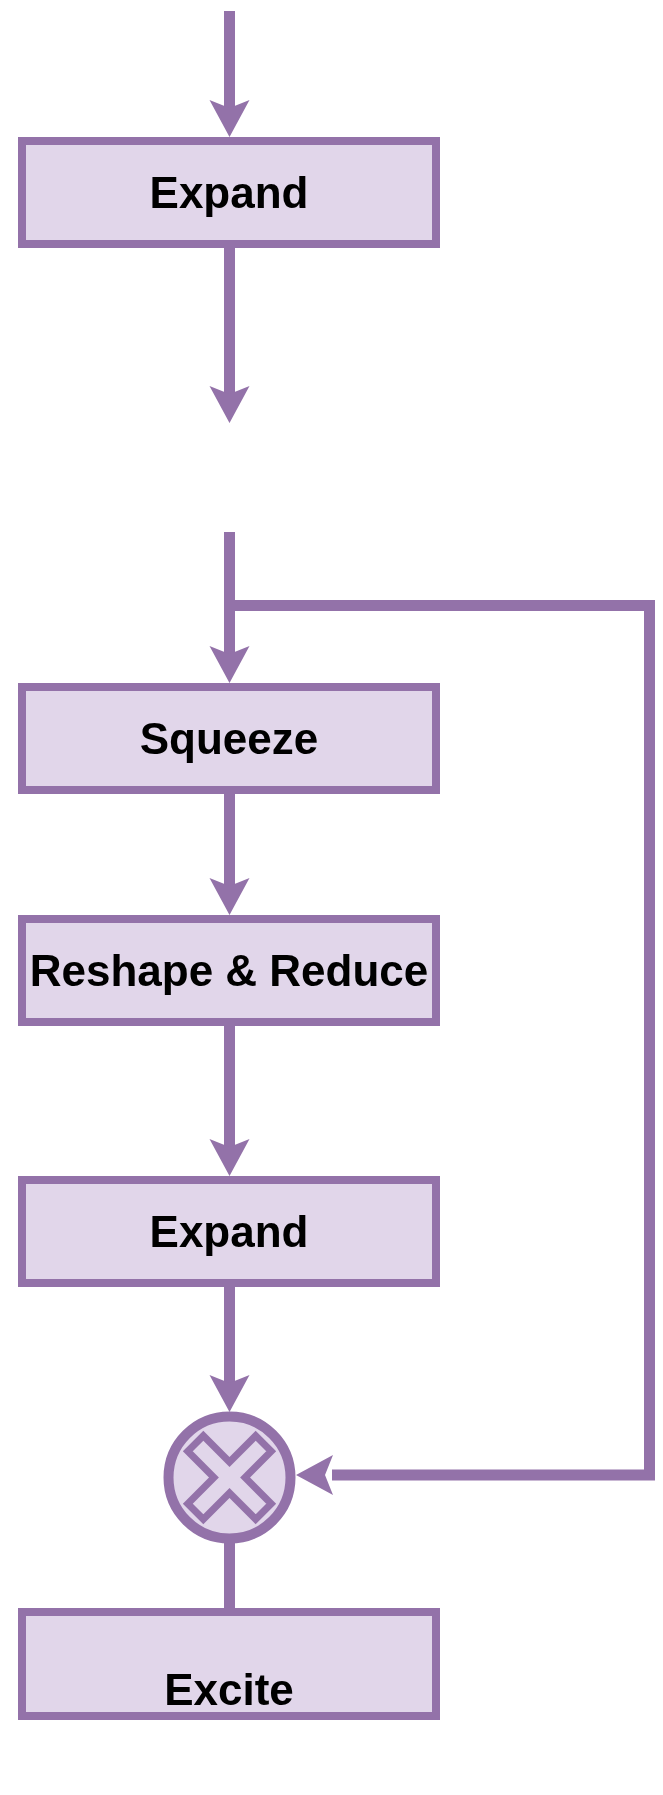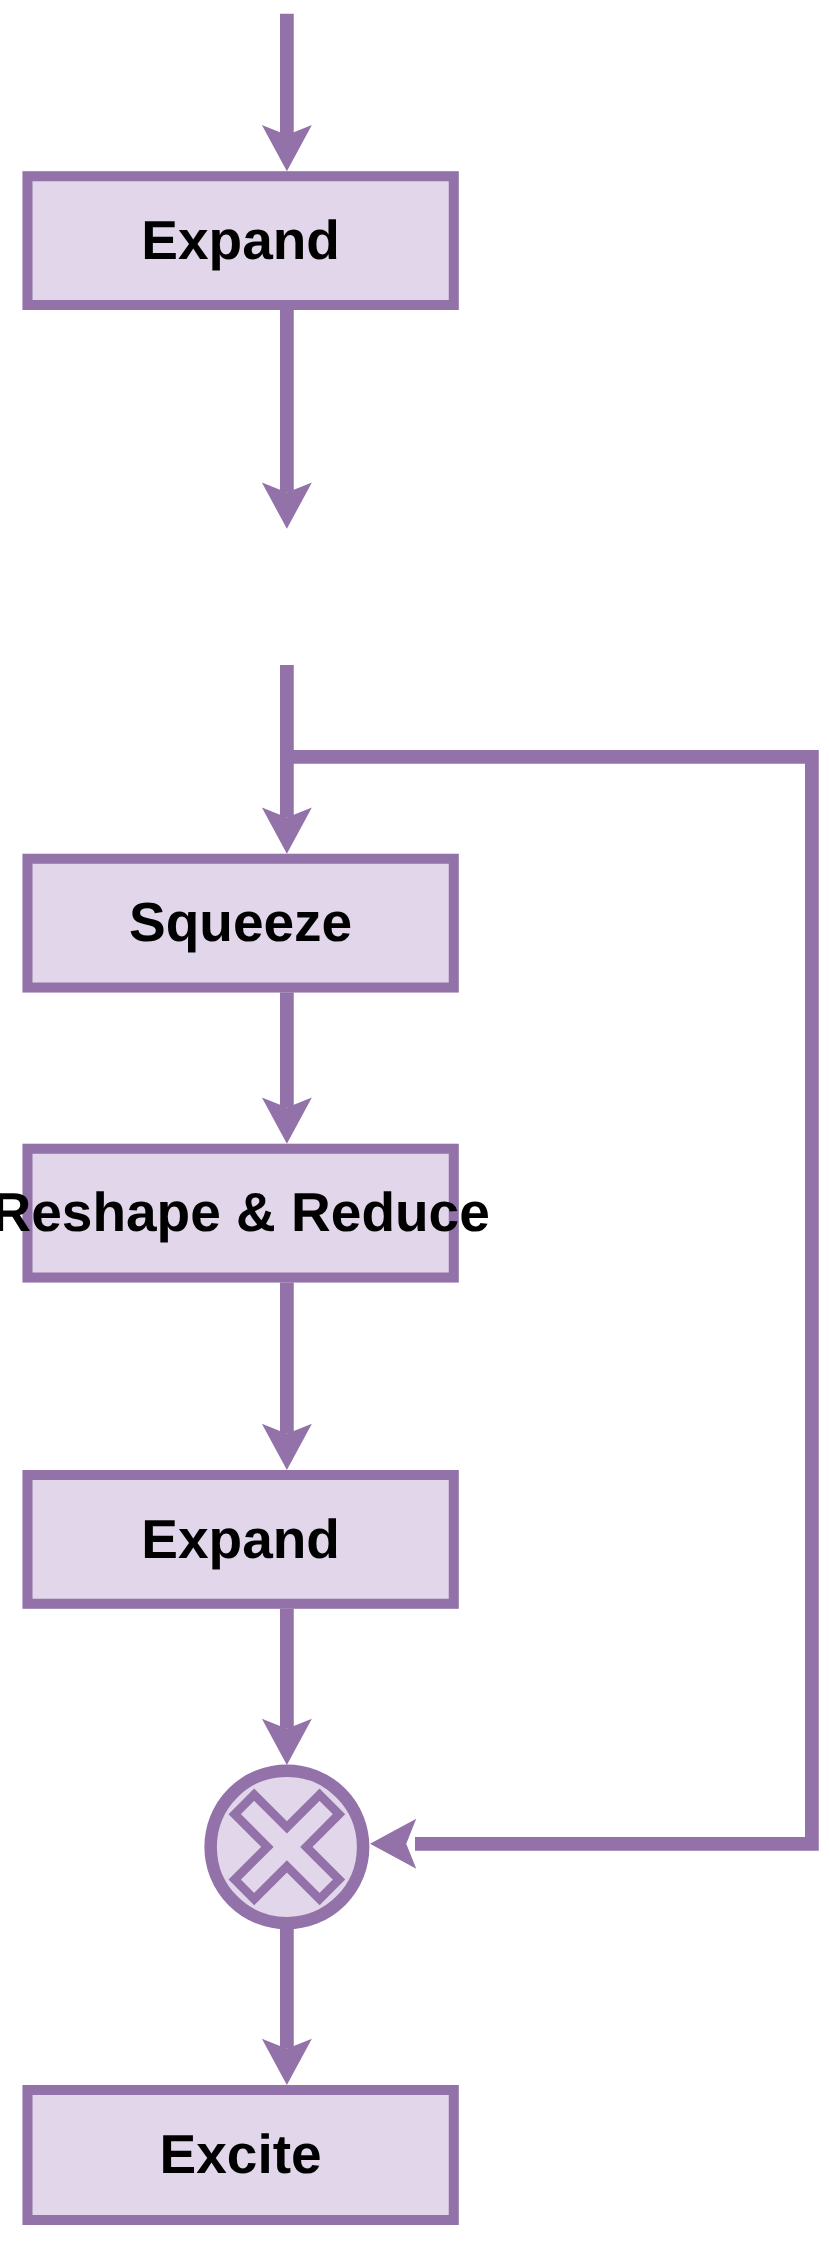--- a/index.html
+++ b/index.html
@@ -38,40 +38,40 @@
   }
   .op-cross{
     fill:var(--fill);
     stroke:var(--accent);
     stroke-width:7;
     stroke-linejoin:miter;
   }
   .node{
     position:absolute;
     left:18px;
-    width:349px;
+    width:422px;
     height:111px;
     box-sizing:border-box;
     background:var(--fill);
     border:8px solid var(--accent);
     display:flex;
     align-items:center;
     justify-content:center;
     font-size:44px;
     font-weight:bold;
     color:var(--text);
     white-space:nowrap;
     line-height:1;
   }
   .node-expand-1{top:137px;}
   .node-depthwise{top:423px;}
   .node-squeeze{top:683px;}
   .node-reshape{top:915px;}
   .node-expand-2{top:1176px;}
-  .node-excite{top:1668px;height:112px;}
+  .node-excite{top:1608px;height:112px;align-items:flex-end;}
 </style>
 </head>
 <body>
 
 <div id="canvas">
 
   <svg id="wires" viewBox="0 0 663 1795" xmlns="http://www.w3.org/2000/svg">
 
     <g>
       <path class="wire" d="M229.5,11 V108"></path>

